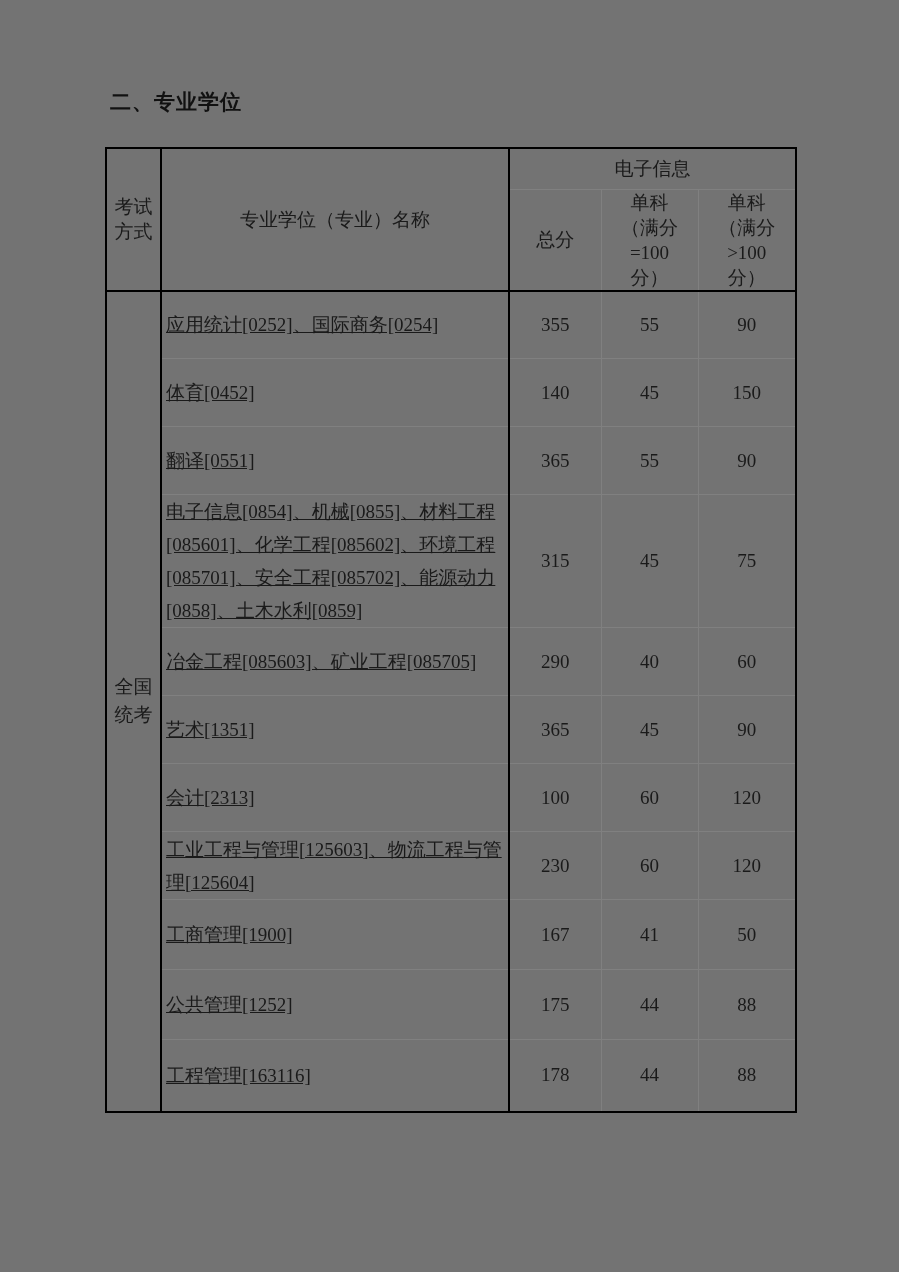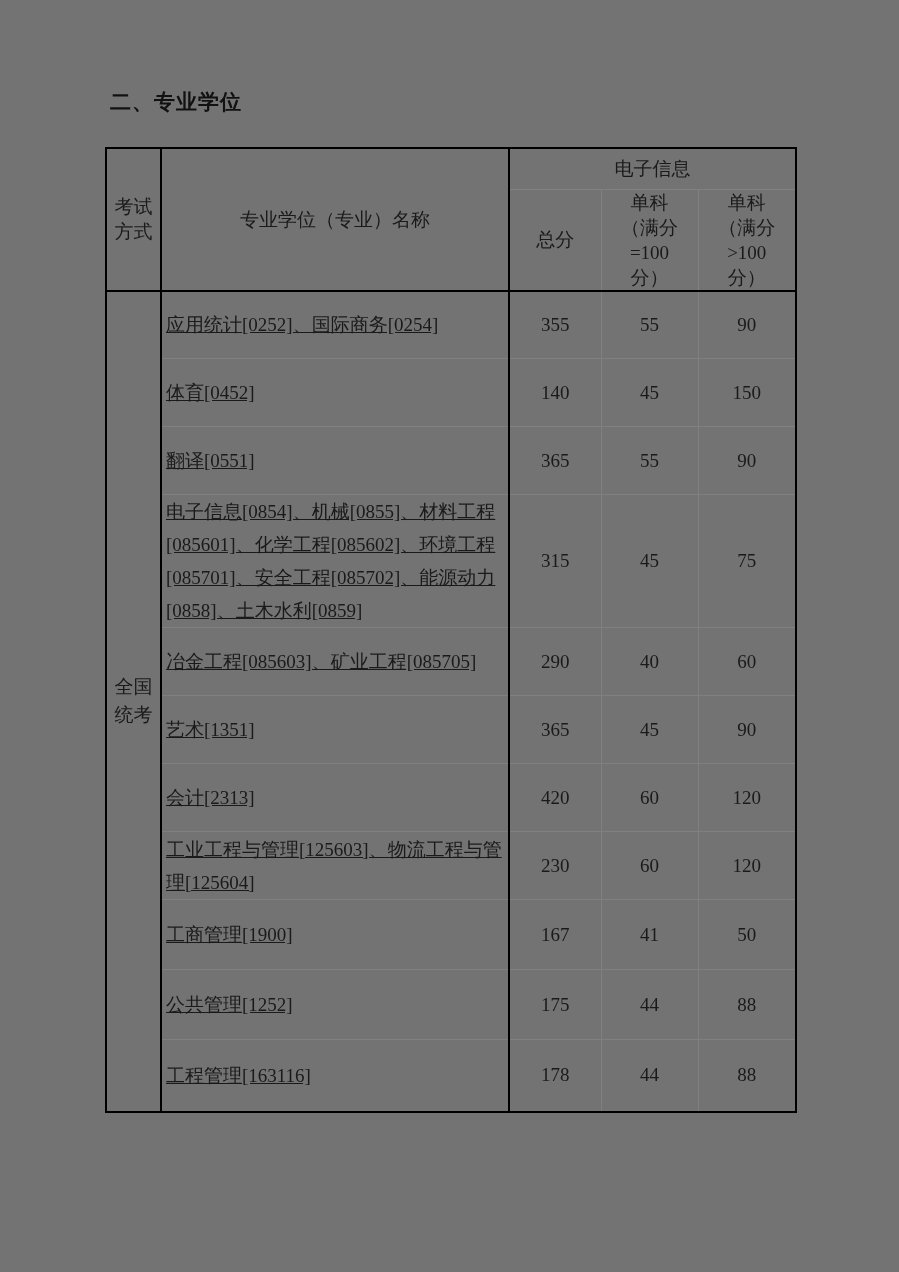--- a/index.html
+++ b/index.html
@@ -132,21 +132,21 @@
         <td class="num-cell">60</td>
       </tr>
       <tr style="height:68px">
         <td class="name-cell thick-right">艺术[1351]</td>
         <td class="num-cell">365</td>
         <td class="num-cell">45</td>
         <td class="num-cell">90</td>
       </tr>
       <tr style="height:68px">
         <td class="name-cell thick-right">会计[2313]</td>
-        <td class="num-cell">420</td>
+        <td class="num-cell">100</td>
         <td class="num-cell">60</td>
         <td class="num-cell">120</td>
       </tr>
       <tr style="height:68px">
         <td class="name-cell thick-right">工业工程与管理[125603]、物流工程与管理[125604]</td>
         <td class="num-cell">230</td>
         <td class="num-cell">60</td>
         <td class="num-cell">120</td>
       </tr>
       <tr style="height:70px">

